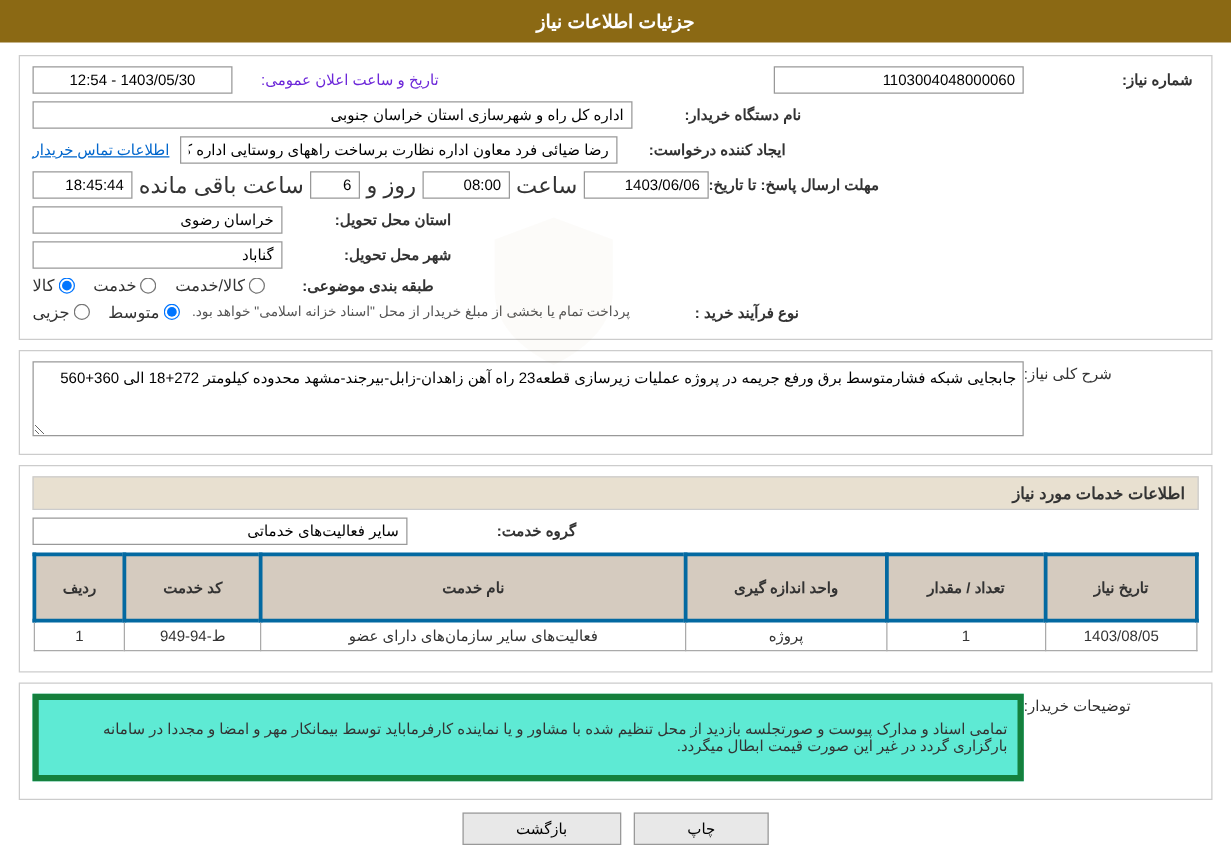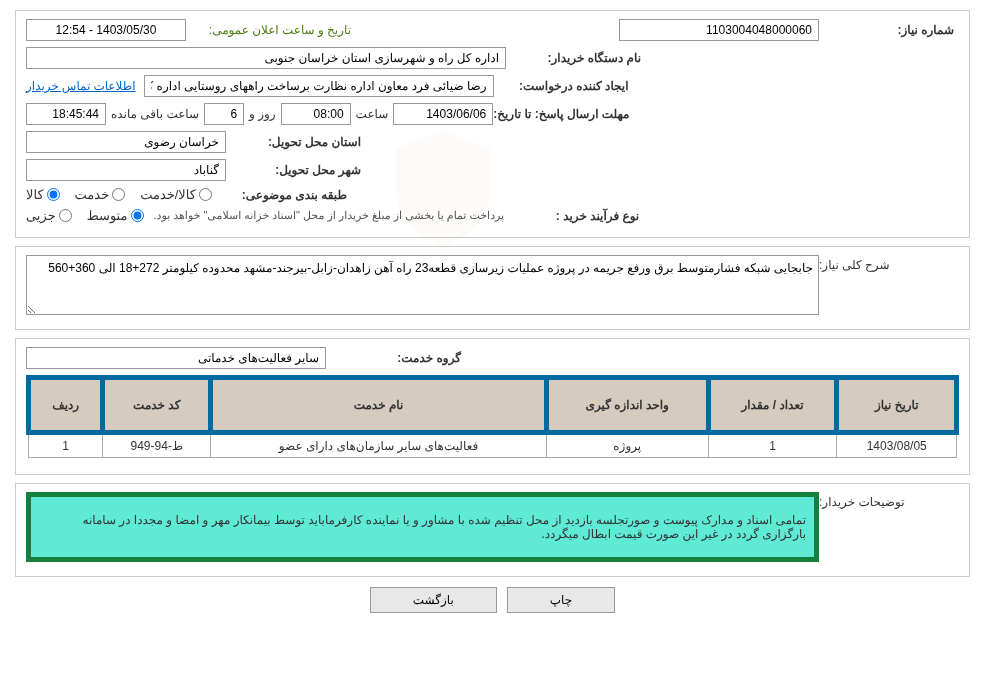--- a/index.html
+++ b/index.html
@@ -72,21 +72,21 @@
       cursor: pointer;
       font-size: 12px;
     }
     .time-row {
       display: flex;
       align-items: center;
       gap: 5px;
       justify-content: flex-end;
     }
     .time-label {
-      font-size: 12px;
+      font-size: 18px;
     }
     .radio-group {
       display: flex;
       align-items: center;
       gap: 15px;
     }
     .radio-item {
       display: flex;
       align-items: center;
       gap: 3px;
@@ -117,21 +117,21 @@
       text-align: right;
     }
     .services-table {
       width: 100%;
       border-collapse: collapse;
       margin-bottom: 8px;
       font-size: 12px;
     }
     .services-table th {
       background: #d5cbbf;
-      border: 5px solid #0369a1;
+      border: 3px solid #0369a1;
       padding: 18px 8px;
       text-align: center;
       font-weight: bold;
     }
     .services-table td {
       border: 1px solid #aaa;
       padding: 4px 8px;
       text-align: center;
     }
     .services-table tr:nth-child(even) {
@@ -199,35 +199,38 @@
     .type-note {
       font-size: 11px;
       color: #555;
     }
   </style>
 </head>
 <body>
 
 <div class="main-container">
 
+  <div class="header-bar">
+    <span>جزئیات اطلاعات نیاز</span>
+  </div>
 
   <div class="content-area watermark-area">
 
     <svg class="shieldbg" viewBox="0 0 100 110">
       <path d="M50 5 L90 20 L90 55 Q90 85 50 105 Q10 85 10 55 L10 20 Z" fill="#8B6914" opacity="0.3"></path>
     </svg>
 
     <div class="form-section">
 
       <div class="form-row">
         <span class="label-cell">شماره نیاز:</span>
         <div class="value-cell">
           <input type="text" class="input-box input-medium" readonly="" value="1103004048000060" style="">
         </div>
-        <span style="margin: 0 15px 0 5px; font-size:12px; color:#4d7c0f; min-width:160px; text-align:right;">تاریخ و ساعت اعلان عمومی:</span>
+        <span style="margin: 0 15px 0 5px; font-size:12px; color:#6d28d9; min-width:160px; text-align:right;">تاریخ و ساعت اعلان عمومی:</span>
         <input type="text" class="input-box input-date" readonly="" value="1403/05/30 - 12:54" style="">
       </div>
 
       <div class="form-row">
         <span class="label-cell">نام دستگاه خریدار:</span>
         <input type="text" class="input-box" style="width: 480px;" readonly="" value="اداره کل راه و شهرسازی استان خراسان جنوبی">
       </div>
 
       <div class="form-row">
         <span class="label-cell">ایجاد کننده درخواست:</span>
@@ -295,20 +298,21 @@
     </div>
 
     <div class="form-section">
       <div class="notes-row">
         <span class="notes-label">شرح کلی نیاز:</span>
         <textarea class="description-box" readonly="" style="">جابجایی شبکه فشارمتوسط برق ورفع جریمه در پروژه عملیات زیرسازی قطعه23 راه آهن زاهدان-زابل-بیرجند-مشهد محدوده کیلومتر 272+18 الی 360+560</textarea>
       </div>
     </div>
 
     <div class="form-section">
+      <div class="section-title">اطلاعات خدمات مورد نیاز</div>
 
       <div class="form-row">
         <span class="label-cell">گروه خدمت:</span>
         <input type="text" class="input-box" style="width: 300px;" readonly="" value="سایر فعالیت‌های خدماتی">
       </div>
 
       <table class="services-table">
         <thead>
           <tr>
             <th>تاریخ نیاز</th>

